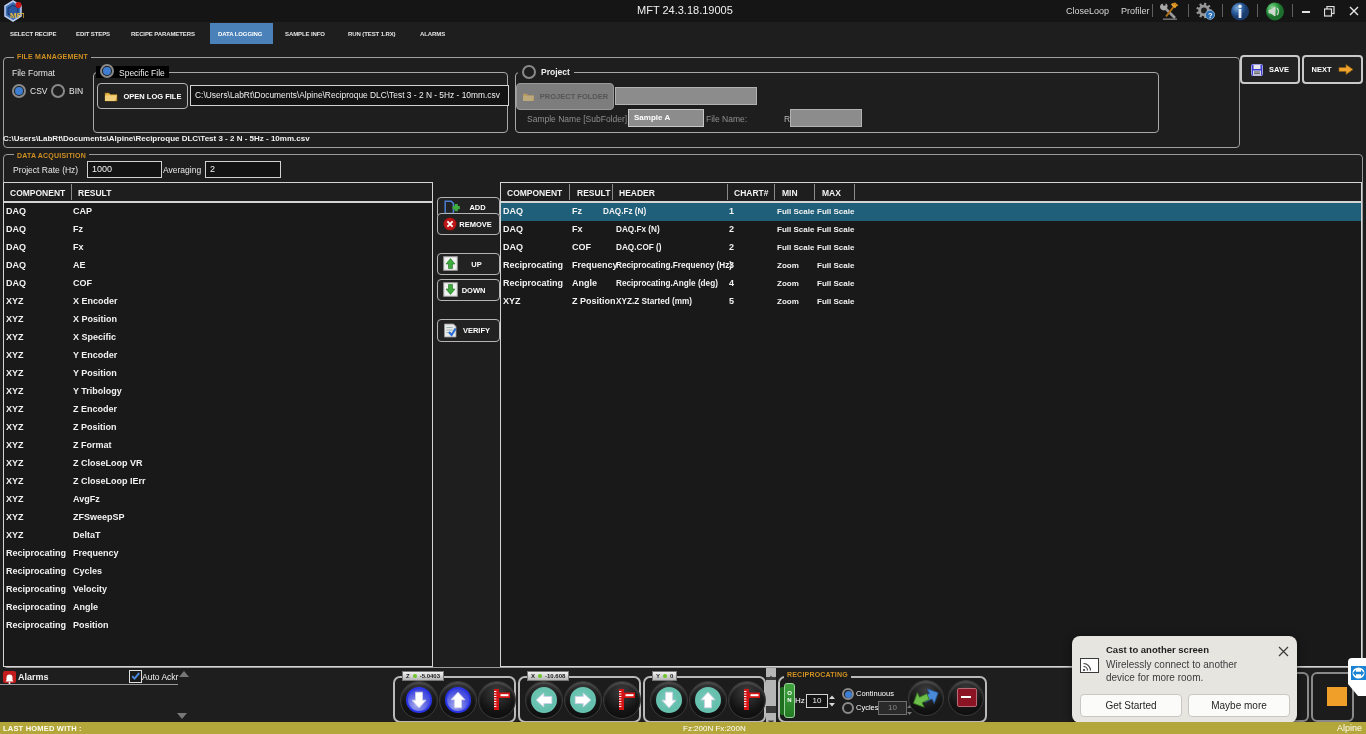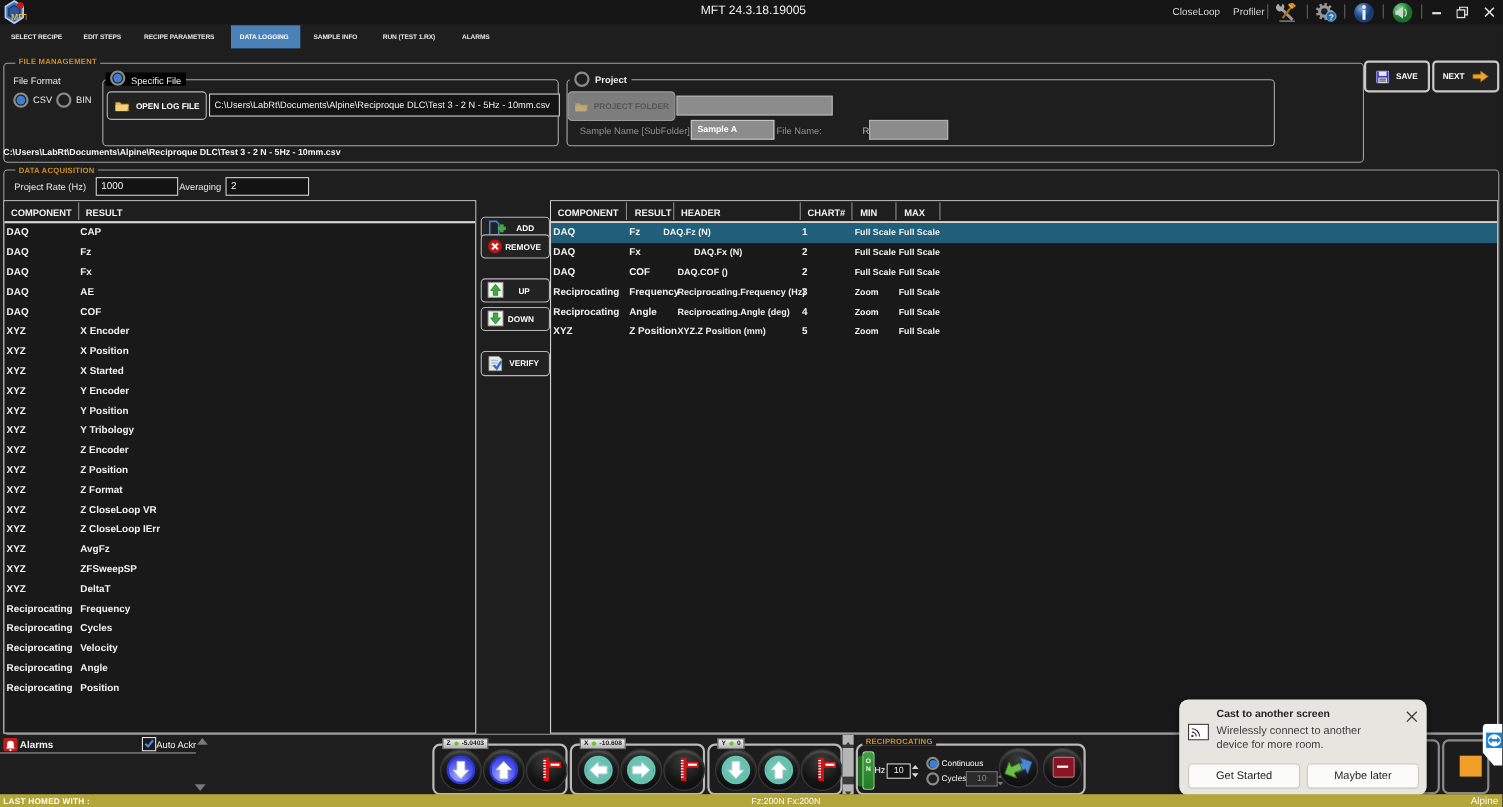--- a/index.html
+++ b/index.html
@@ -202,21 +202,21 @@
     <div class="row" style="top:90px">
       <span style="left:2px">XYZ</span>
       <span style="left:69px">X Encoder</span>
     </div>
     <div class="row" style="top:108px">
       <span style="left:2px">XYZ</span>
       <span style="left:69px">X Position</span>
     </div>
     <div class="row" style="top:126px">
       <span style="left:2px">XYZ</span>
-      <span style="left:69px">X Started</span>
+      <span style="left:69px">X Specific</span>
     </div>
     <div class="row" style="top:144px">
       <span style="left:2px">XYZ</span>
       <span style="left:69px">Y Encoder</span>
     </div>
     <div class="row" style="top:162px">
       <span style="left:2px">XYZ</span>
       <span style="left:69px">Y Position</span>
     </div>
     <div class="row" style="top:180px">
@@ -335,21 +335,21 @@
 <span style="left:2px">DAQ</span>
       <span style="left:71px">Fz</span>
       <span style="left:102px;font-size:8.2px;top:4px;">DAQ.Fz (N)</span>
 <span style="left:228px">1</span>
       <span style="left:276px;font-size:8px;top:4px;">Full Scale</span>
       <span style="left:316px;font-size:8px;top:4px;">Full Scale</span>
     </div>
     <div class="row" style="top:18px;">
 <span style="left:2px">DAQ</span>
       <span style="left:71px">Fx</span>
-      <span style="left:130px;font-size:8.2px;top:4px;">DAQ.Fx (N)</span>
+      <span style="left:115px;font-size:8.2px;top:4px;">DAQ.Fx (N)</span>
 <span style="left:228px">2</span>
       <span style="left:276px;font-size:8px;top:4px;">Full Scale</span>
       <span style="left:316px;font-size:8px;top:4px;">Full Scale</span>
     </div>
     <div class="row" style="top:36px;">
 <span style="left:2px">DAQ</span>
       <span style="left:71px">COF</span>
       <span style="left:115px;font-size:8.2px;top:4px;">DAQ.COF ()</span>
 <span style="left:228px">2</span>
       <span style="left:276px;font-size:8px;top:4px;">Full Scale</span>
@@ -367,21 +367,21 @@
 <span style="left:2px">Reciprocating</span>
       <span style="left:71px">Angle</span>
       <span style="left:115px;font-size:8.2px;top:4px;">Reciprocating.Angle (deg)</span>
 <span style="left:228px">4</span>
       <span style="left:276px;font-size:8px;top:4px;">Zoom</span>
       <span style="left:316px;font-size:8px;top:4px;">Full Scale</span>
     </div>
     <div class="row" style="top:90px;">
 <span style="left:2px">XYZ</span>
       <span style="left:71px">Z Position</span>
-      <span style="left:115px;font-size:8.2px;top:4px;">XYZ.Z Position (mm)</span>
+      <span style="left:115px;font-size:8.2px;top:4px;">XYZ.Z Started (mm)</span>
 <span style="left:228px">5</span>
       <span style="left:276px;font-size:8px;top:4px;">Zoom</span>
       <span style="left:316px;font-size:8px;top:4px;">Full Scale</span>
     </div>
   </div>
 
 <div class="abs" style="left:3px;top:671px;width:13px;height:12px;background:#c41c1c;border-radius:2px;">
  <svg width="13" height="12" viewBox="0 0 13 12">
       <path d="M6.5 1.5 a3 3 0 0 1 3 3 v2.5 l1 1.5 h-8 l1-1.5 v-2.5 a3 3 0 0 1 3-3 z" fill="#fff"></path>
       <circle cx="6.5" cy="10" r="1" fill="#fff"></circle>
@@ -556,19 +556,19 @@
       <path d="M2.5 3.5 a7 7 0 0 1 7 7" stroke="#3a3a3a" stroke-width="1.1" fill="none"></path>
       <circle cx="3" cy="10" r="1.1" fill="#3a3a3a"></circle>
     </svg>
 </div>
 <div class="abs" style="left:1106px;top:644px;color:#1f1f1f;font-size:9.5px;font-weight:bold;">Cast to another screen</div>
 <svg class="abs" style="left:1278px;top:646px;" width="11" height="11" viewBox="0 0 11 11">
     <path d="M1 1 L10 10 M10 1 L1 10" stroke="#3a3a3a" stroke-width="1.2"></path>
   </svg>
 <div class="abs" style="left:1106px;top:658px;color:#3c3c3c;font-size:10px;line-height:13px;">Wirelessly connect to another<br>device for more room.</div>
 <div class="abs" style="left:1080px;top:694px;width:100px;height:21px;background:#fbfbfa;border:1px solid #c9c7c2;border-radius:4px;color:#1f1f1f;font-size:10px;display:flex;align-items:center;justify-content:center;">Get Started</div>
-<div class="abs" style="left:1188px;top:694px;width:100px;height:21px;background:#fbfbfa;border:1px solid #c9c7c2;border-radius:4px;color:#1f1f1f;font-size:10px;display:flex;align-items:center;justify-content:center;">Maybe later</div>
+<div class="abs" style="left:1188px;top:694px;width:100px;height:21px;background:#fbfbfa;border:1px solid #c9c7c2;border-radius:4px;color:#1f1f1f;font-size:10px;display:flex;align-items:center;justify-content:center;">Maybe more</div>
 <div class="abs" style="left:1176px;top:722px;width:0;height:0;border-left:9px solid transparent;border-right:9px solid transparent;border-top:9px solid #ece9df;"></div>
 
 <div class="abs" style="left:0;top:722px;width:1366px;height:12px;background:#b3a63a;"></div>
 <div class="abs" style="left:3px;top:724px;color:#fdfdf2;font-size:7.5px;font-weight:bold;letter-spacing:.2px;">LAST HOMED WITH :</div>
 <div class="abs" style="left:683px;top:724px;color:#fff;font-size:8px;">Fz:200N Fx:200N</div>
 <div class="abs" style="left:1337px;top:723px;color:#fdfdf2;font-size:9px;">Alpine</div>
 
 </body></html>

